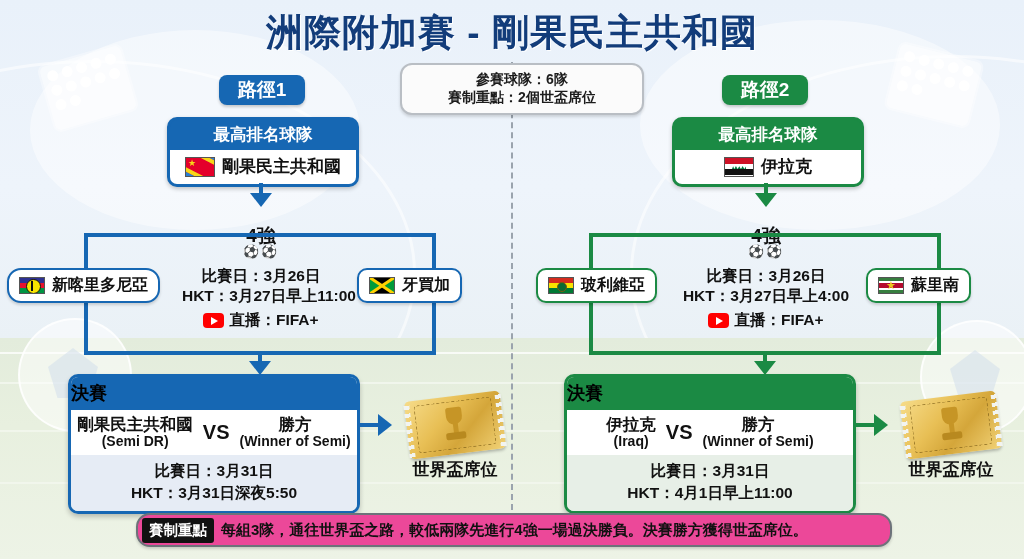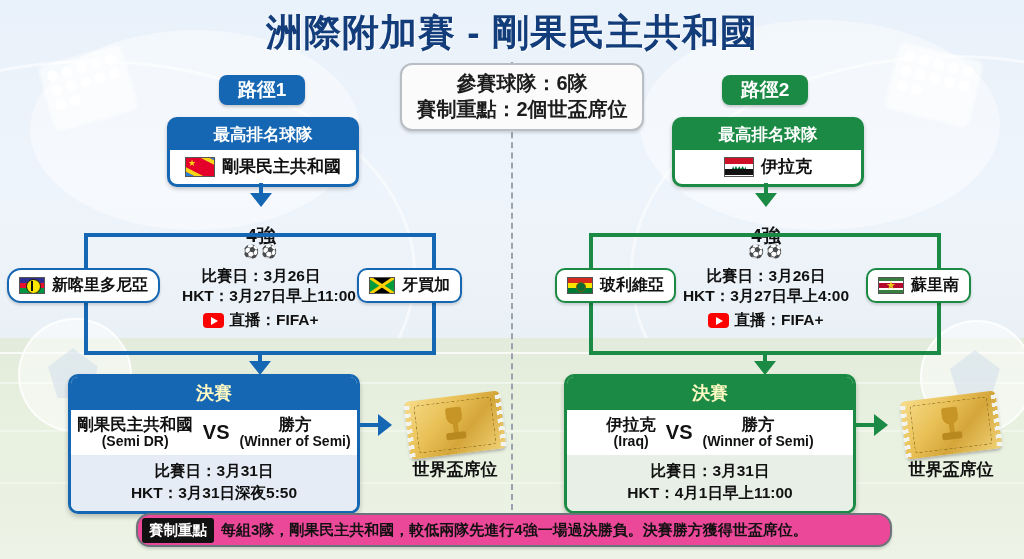--- a/index.html
+++ b/index.html
@@ -38,21 +38,21 @@
 
   
   .divider{position:absolute;left:511px;top:62px;width:0;height:448px;
     border-left:2px dashed #9aa3ad;}
 
   
   .info-box{position:absolute;left:400px;top:63px;width:228px;
     background:#fbfbfb;border:2px solid #b9bec4;border-radius:12px;
     box-shadow:0 2px 3px rgba(0,0,0,.14);
     padding:5px 6px 6px;text-align:center;}
-  .info-box div{font-size:20px;font-weight:bold;color:#1c1c1c;line-height:1.32;}
+  .info-box div{font-size:14px;font-weight:bold;color:#1c1c1c;line-height:1.32;}
 
   
   .path-badge{position:absolute;width:86px;height:30px;border-radius:8px;
     color:#fff;font-size:19px;font-weight:bold;text-align:center;line-height:30px;
     box-shadow:0 2px 3px rgba(0,0,0,.2);}
   .blue-bg{background:#1667b3;}
   .green-bg{background:#1b8a44;}
 
   
   .top-card{position:absolute;width:186px;border-radius:10px;overflow:hidden;
@@ -148,21 +148,21 @@
   .arrow-down.blue{border-top:14px solid #1667b3;}
   .arrow-down.green{border-top:14px solid #1b8a44;}
   .arrow-right{position:absolute;width:0;height:0;border-top:11px solid transparent;
     border-bottom:11px solid transparent;}
   .arrow-right.blue{border-left:14px solid #1667b3;}
   .arrow-right.green{border-left:14px solid #1b8a44;}
 
   
   .final{position:absolute;width:286px;border-radius:10px;overflow:hidden;
     box-shadow:0 3px 5px rgba(0,0,0,.22);}
-  .final .hdr{text-align:center;color:#fef9c3;font-size:18px;font-weight:bold;padding:4px 0 5px;}
+  .final .hdr{text-align:left;color:#000000;font-size:18px;font-weight:bold;padding:4px 0 5px;}
   .final .match{background:#fff;display:flex;align-items:center;justify-content:center;
     gap:10px;padding:5px 6px 6px;}
   .final .side{text-align:center;}
   .final .side .zh{font-size:16.5px;font-weight:bold;color:#111;line-height:1.1;white-space:nowrap;}
   .final .side .en{font-size:14px;font-weight:bold;color:#111;line-height:1.15;white-space:nowrap;}
   .final .vs{font-size:20px;font-weight:bold;color:#111;}
   .final .when{text-align:center;padding:5px 4px 7px;}
   .final .when div{font-size:15.5px;font-weight:bold;color:#111;line-height:1.4;white-space:nowrap;}
   .fin-blue{border:3px solid #1667b3;}
   .fin-blue .hdr{background:#1667b3;}
@@ -377,21 +377,21 @@
     <span>直播：FIFA+</span>
   </div>
 
   <div class="gline" style="left:589px;top:233px;width:352px;height:4px;"></div>
   <div class="gline" style="left:589px;top:233px;width:4px;height:122px;"></div>
   <div class="gline" style="left:937px;top:233px;width:4px;height:122px;"></div>
   <div class="gline" style="left:589px;top:351px;width:352px;height:4px;"></div>
   <div class="gline" style="left:763px;top:351px;width:4px;height:12px;"></div>
   <div class="arrow-down green" style="left:754px;top:361px;"></div>
 
-  <div class="pill pill-green" style="left:555px;top:268px;">
+  <div class="pill pill-green" style="left:536px;top:268px;">
     <span class="flag sm f-bol">
       <span class="b1"></span>
         <span class="b2"></span>
         <span class="b3"></span>
         <span class="emb"></span>
     </span>
     <span class="nm">玻利維亞</span>
   </div>
   <div class="pill pill-green" style="left:866px;top:268px;">
     <span class="flag sm f-sur">
@@ -434,16 +434,16 @@
         <div class="cup"></div>
           <div class="stem"></div>
           <div class="base"></div>
       </div>
     </div>
     <div class="ticket-label">世界盃席位</div>
   </div>
 
   <div class="footer">
     <span class="tag">賽制重點</span>
-    <span class="txt">每組3隊，剛果民主共和國，較低兩隊先進行4強一場過決勝負。決賽勝方獲得世盃席位。</span>
+    <span class="txt">每組3隊，通往世界盃之路，較低兩隊先進行4強一場過決勝負。決賽勝方獲得世盃席位。</span>
   </div>
 
 </div>
 
 </body></html>

